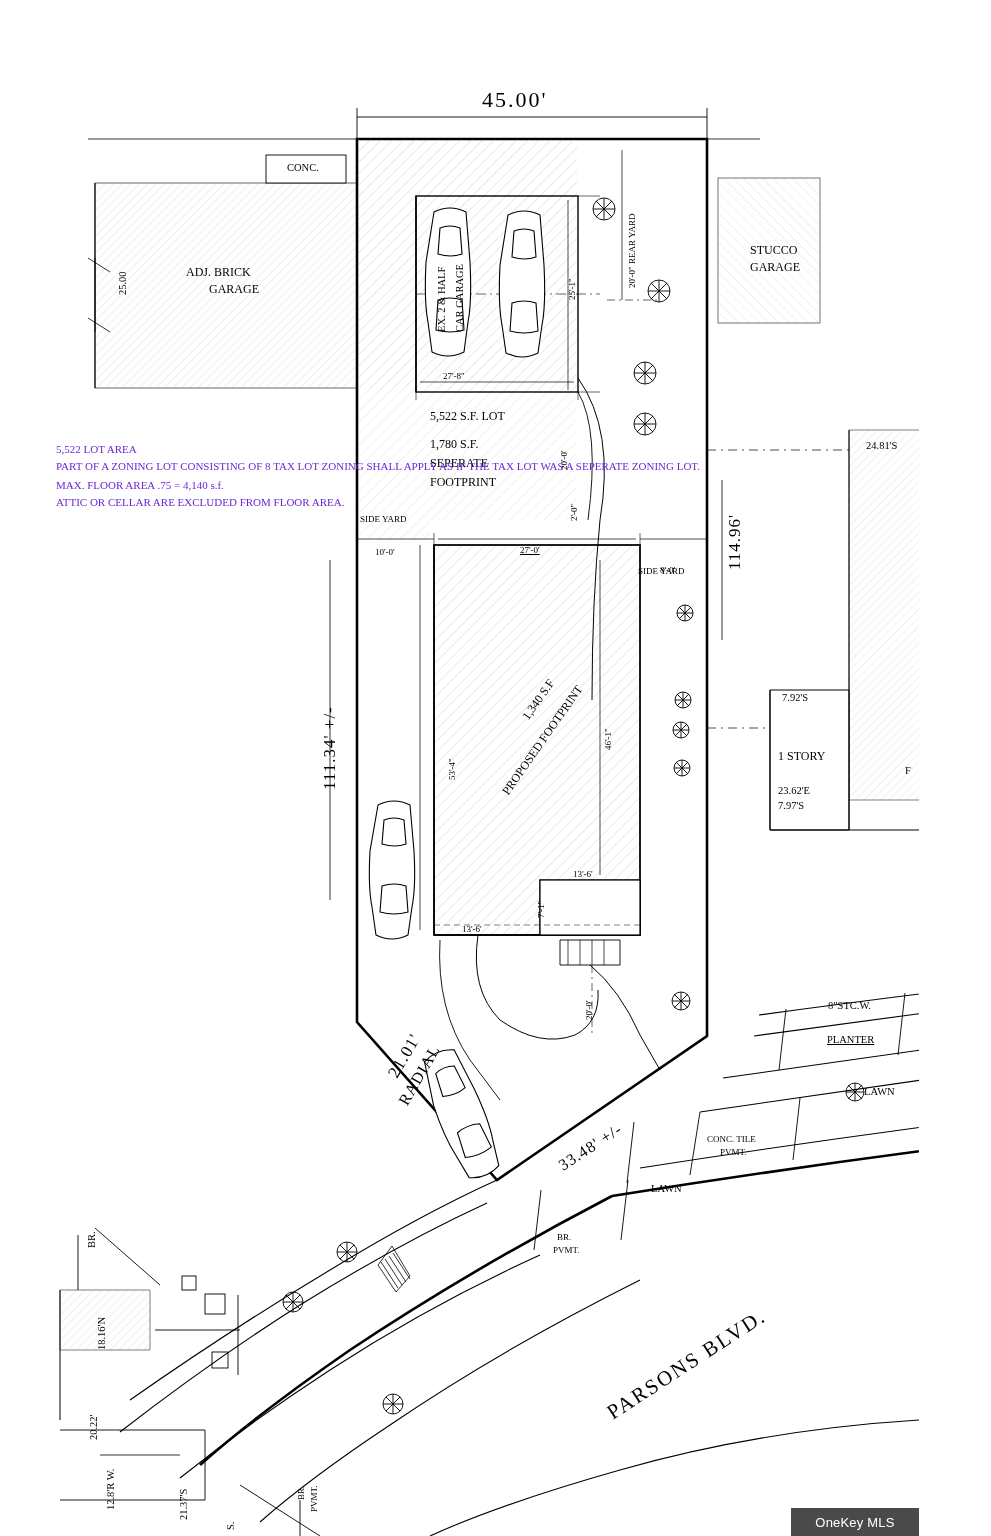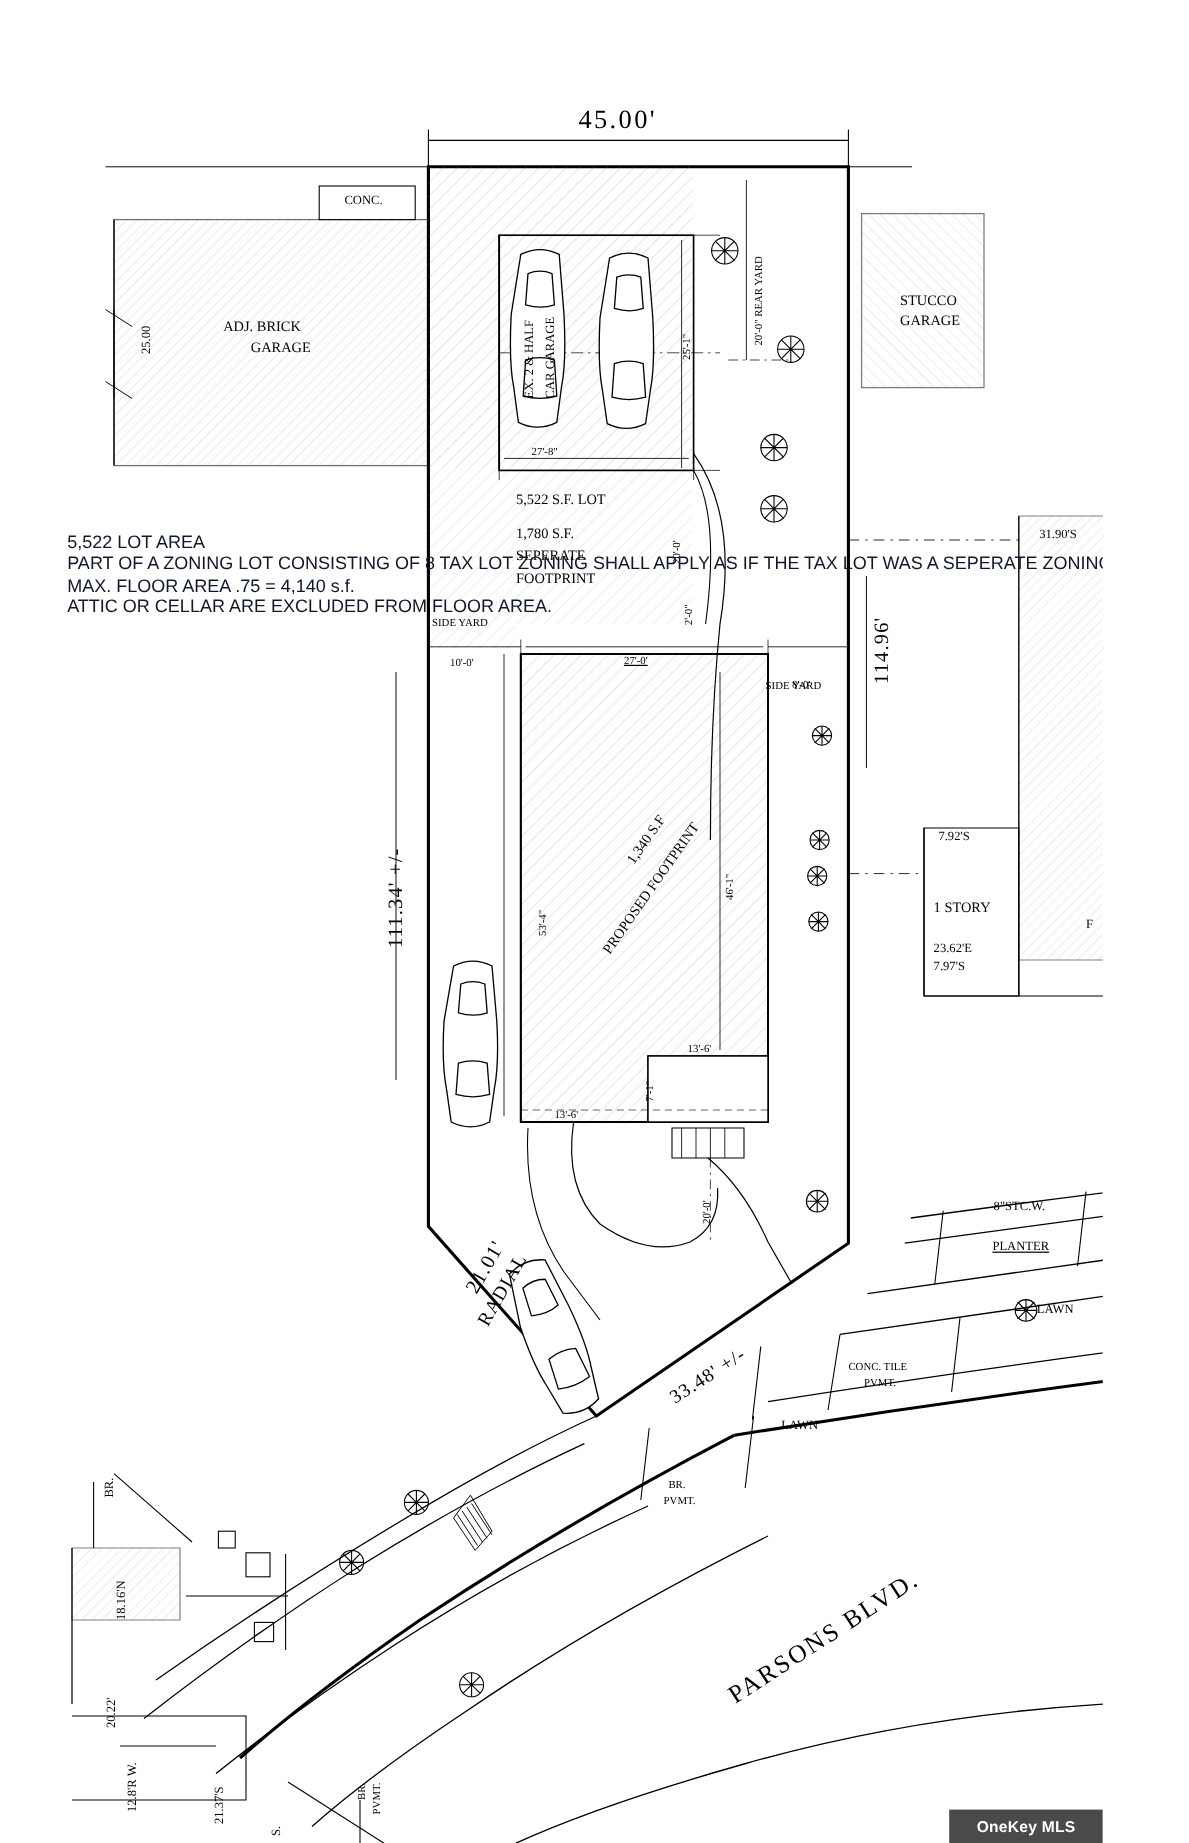--- a/index.html
+++ b/index.html
@@ -28,41 +28,40 @@
     font-family: "Liberation Sans", sans-serif;
     color: #000000;
     white-space: nowrap;
     line-height: 1.05;
   }
   .serif {
     font-family: "Liberation Serif", serif;
   }
   .note {
     position: absolute;
-    color: #0f172a;
-    font-family: Liberation Sans, sans-serif;
-    font-size: 15px;
+    color: #6d28d9;
+    font-family: Liberation Serif, serif;
+    font-size: 11px;
     white-space: nowrap;
     line-height: 1.45;
   }
   .wm {
     position: absolute;
     right: 0px;
     bottom: 0px;
     width: 128px;
     height: 28px;
     background: #4a4a4a;
     color: #ffffff;
     font-size: 13px;
     letter-spacing: .2px;
     display: flex;
     align-items: center;
     justify-content: center;
     font-family: "Liberation Sans", sans-serif;
-    font-weight: bold;
   }
   .rot90  { transform: rotate(-90deg); transform-origin: 0 0; }
   .rot55  { transform: rotate(-55deg); transform-origin: 0 0; }
   .rot33  { transform: rotate(-33deg); transform-origin: 0 0; }
   .rot60  { transform: rotate(-60deg); transform-origin: 0 0; }
   .tiny   { font-size: 9px; }
   .sm     { font-size: 10.5px; }
   .md     { font-size: 12px; }
   .xxl    { font-size: 22px; letter-spacing: 2px; }
 </style>
@@ -332,21 +331,21 @@
 
   <div class="lbl serif tiny" style="left:573px; top:870px;">13'-6'</div>
   <div class="lbl serif tiny" style="left:462px; top:925px;">13'-6'</div>
   <div class="lbl serif tiny rot90" style="left:537px; top:918px;">7'-1"</div>
   <div class="lbl serif tiny rot90" style="left:585px; top:1020px;">20'-0'</div>
 
   <div class="lbl serif rot60" style="left:385px; top:1072px; font-size:17px; letter-spacing:1px;">21.01'</div>
   <div class="lbl serif rot60" style="left:396px; top:1100px; font-size:16px; letter-spacing:1px;">RADIAL</div>
   <div class="lbl serif rot33" style="left:556px; top:1160px; font-size:16px; letter-spacing:1px;">33.48'  +/-</div>
 
-  <div class="lbl serif sm" style="left:866px; top:440px;">31.90'S</div>
+  <div class="lbl serif sm" style="left:866px; top:440px;">24.81'S</div>
   <div class="lbl serif sm" style="left:782px; top:692px;">7.92'S</div>
   <div class="lbl serif md" style="left:778px; top:750px;">1  STORY</div>
   <div class="lbl serif sm" style="left:778px; top:785px;">23.62'E</div>
   <div class="lbl serif sm" style="left:778px; top:800px;">7.97'S</div>
   <div class="lbl serif sm" style="left:905px; top:765px;">F</div>
 
   <div class="lbl serif sm" style="left:828px; top:1000px;">8"STC.W.</div>
   <div class="lbl serif sm" style="left:827px; top:1034px;text-decoration:underline;">PLANTER</div>
   <div class="lbl serif sm" style="left:864px; top:1086px;">LAWN</div>
   <div class="lbl serif sm" style="left:651px; top:1183px;">LAWN</div>

